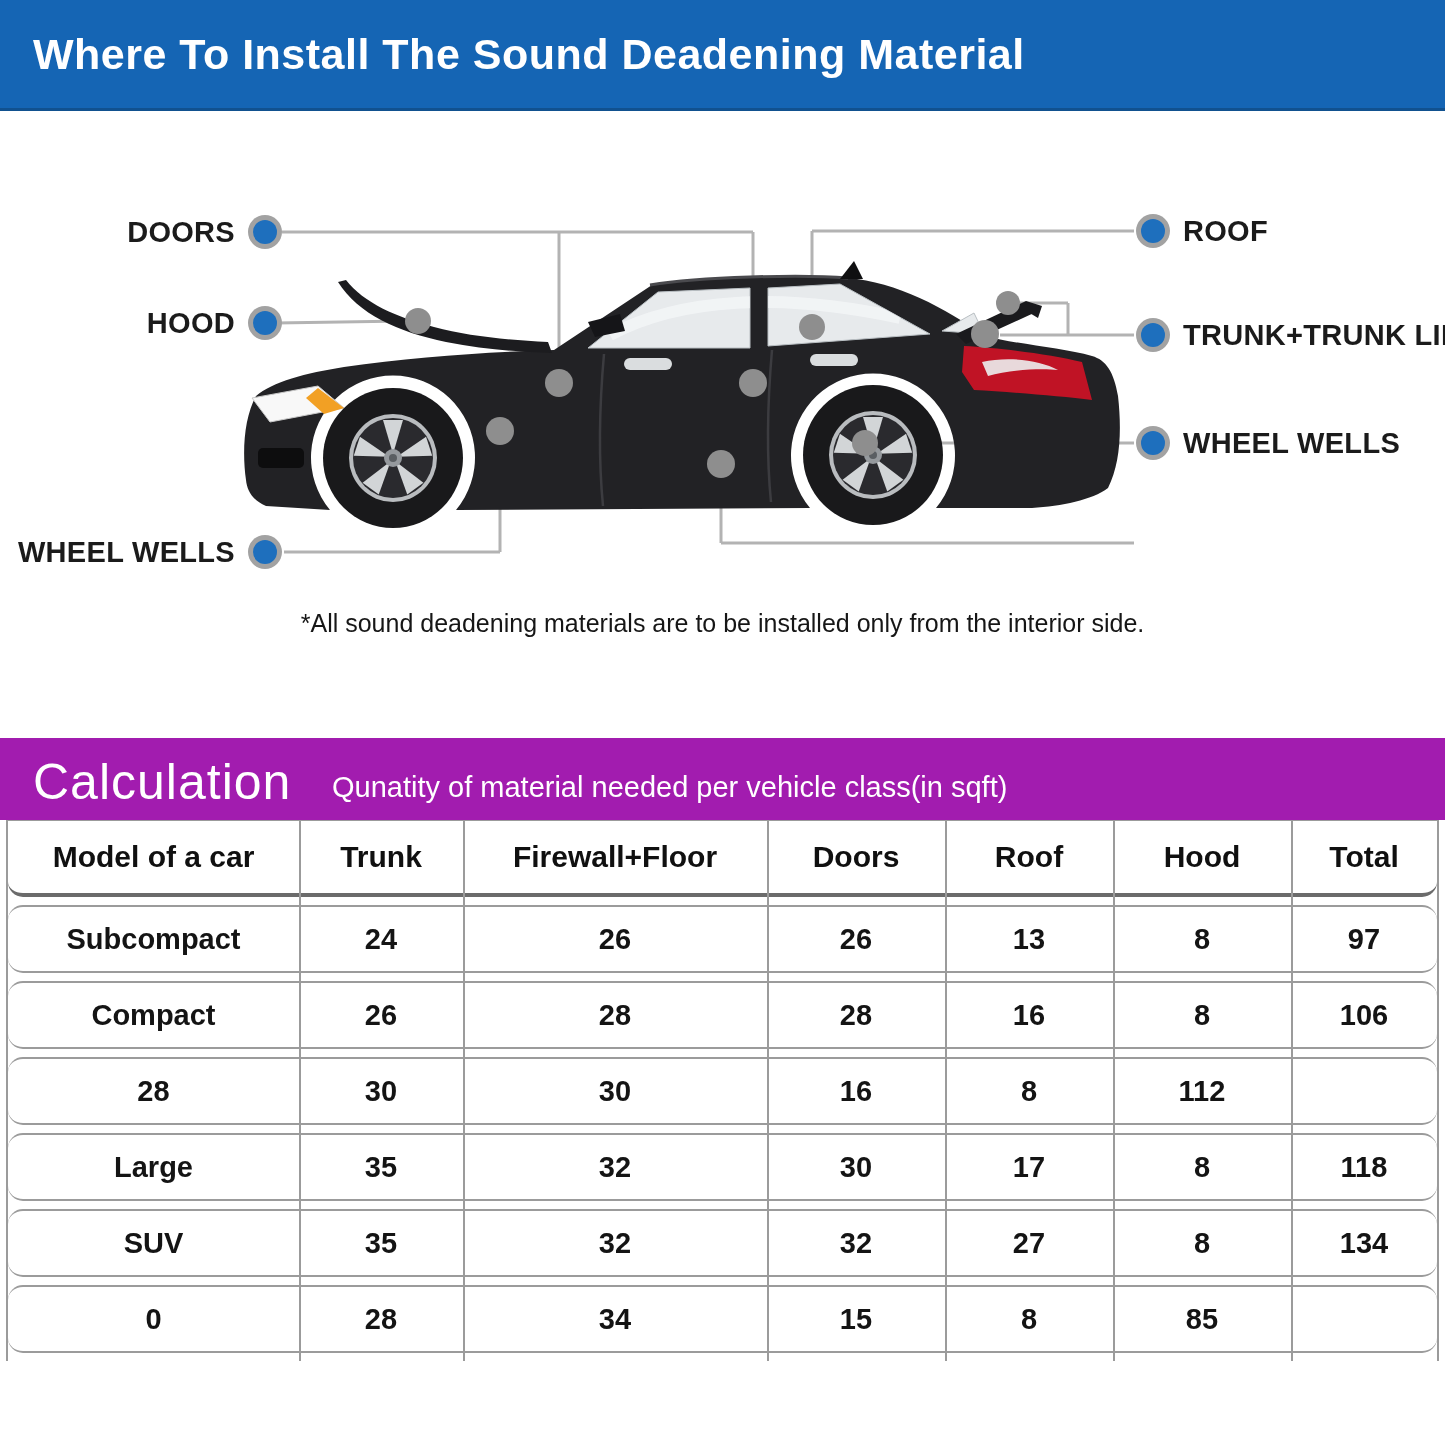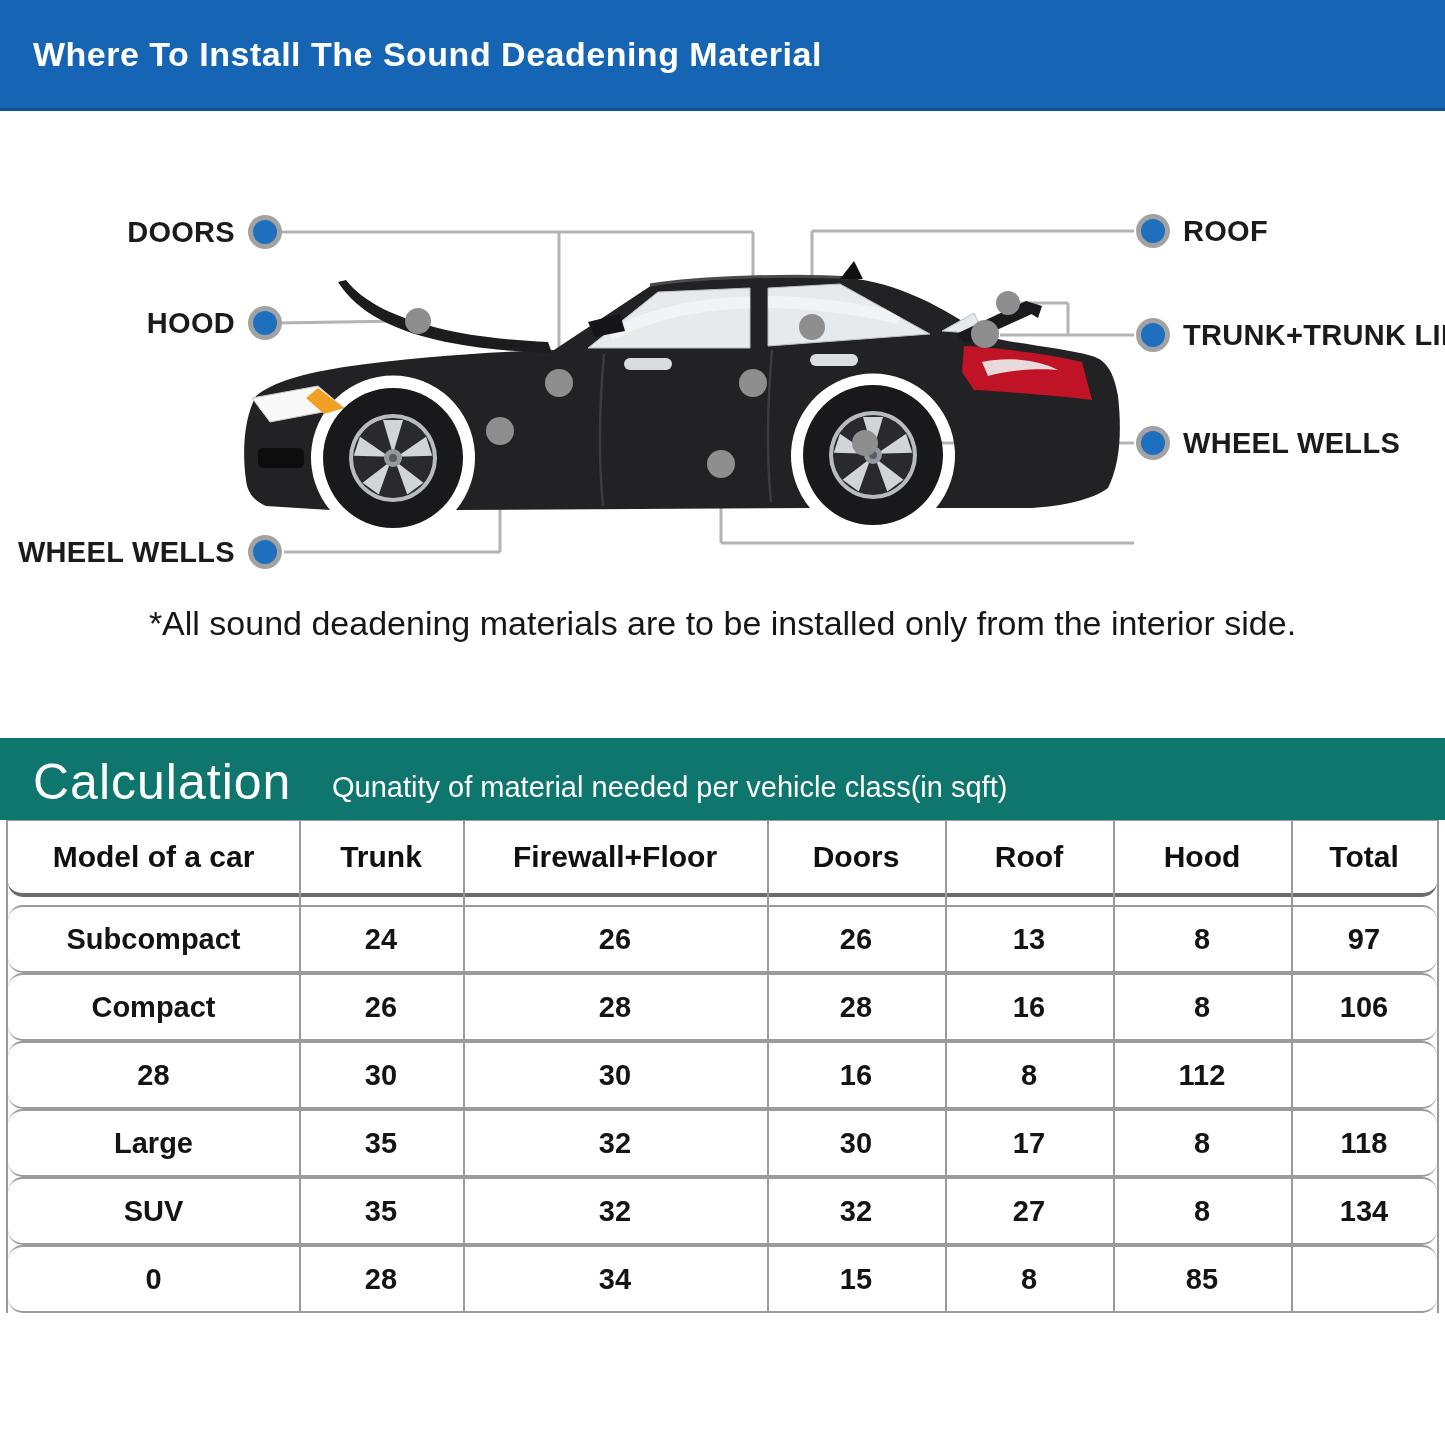--- a/index.html
+++ b/index.html
@@ -3,53 +3,53 @@
 <meta charset="utf-8">
 <style>
   html,body{margin:0;padding:0;background:#ffffff;}
   .page{position:relative;width:1445px;height:1445px;background:#ffffff;overflow:hidden;
         font-family:"Liberation Sans",sans-serif;}
 
   
   .banner{position:absolute;left:0;top:0;width:1445px;height:108px;background:#1565b4;
           border-bottom:3px solid #11518f;}
   .banner h1{position:absolute;left:33px;top:54px;transform:translateY(-50%);margin:0;
-             color:#ffffff;font-size:34px;font-weight:bold;letter-spacing:.5px;white-space:nowrap;}
+             color:#ffffff;font-size:43px;font-weight:bold;letter-spacing:.5px;white-space:nowrap;}
 
   
   .car-svg{position:absolute;left:0;top:0;width:1445px;height:700px;pointer-events:none;}
 
   
   .lbl{position:absolute;display:flex;align-items:center;gap:13px;transform:translateY(-50%);
        font-size:29px;font-weight:bold;color:#1b1b1b;letter-spacing:.3px;white-space:nowrap;}
   .lbl-left{left:0;width:282px;justify-content:flex-end;}
   .lbl-right{left:1136px;}
   .dot{width:34px;height:34px;border-radius:50%;background:#a2a2a2;display:flex;
        align-items:center;justify-content:center;flex:none;}
   .dot i{display:block;width:24px;height:24px;border-radius:50%;background:#1e6fbd;}
 
   .note{position:absolute;left:0;top:623px;width:100%;transform:translateY(-50%);
-        text-align:center;font-size:34px;color:#161616;}
-
-  
-  .calc{position:absolute;left:0;top:738px;width:1445px;height:82px;background:#0f766e;color:#fff;}
+        text-align:center;font-size:25px;color:#161616;}
+
+  
+  .calc{position:absolute;left:0;top:738px;width:1445px;height:82px;background:#a21caf;color:#fff;}
   .calc .calc-title{position:absolute;left:33px;top:44px;transform:translateY(-50%);
         font-size:50px;font-weight:400;letter-spacing:1px;white-space:nowrap;}
   .calc .calc-sub{position:absolute;left:332px;top:49px;transform:translateY(-50%);
         font-size:29px;font-weight:400;white-space:nowrap;}
 
   
   .tbl{position:absolute;left:6px;top:820px;width:1433px;box-sizing:border-box;
        border-left:2px solid #9b9b9b;border-right:2px solid #9b9b9b;border-top:1px solid #9b9b9b;}
   .trow{display:grid;grid-template-columns:291px 164px 304px 178px 168px 178px 146px;
         align-items:center;text-align:center;box-sizing:border-box;border-radius:15px;}
   .thead{height:76px;border-bottom:4px solid #6b6b6b;margin-bottom:8px;
          font-size:30px;font-weight:bold;color:#101010;}
   .tdata{height:68px;border-top:2px solid #9b9b9b;border-bottom:2px solid #9b9b9b;
-         font-size:29px;font-weight:bold;color:#141414;}
+         margin-bottom:8px;font-size:29px;font-weight:bold;color:#141414;}
   .tdata:last-child{margin-bottom:0;}
   .vline{position:absolute;top:0;bottom:0;width:2px;background:#9b9b9b;}
 </style>
 </head>
 <body>
 
 <div class="page">
 
   <div class="banner">
     <h1>Where To Install The Sound Deadening Material</h1>

